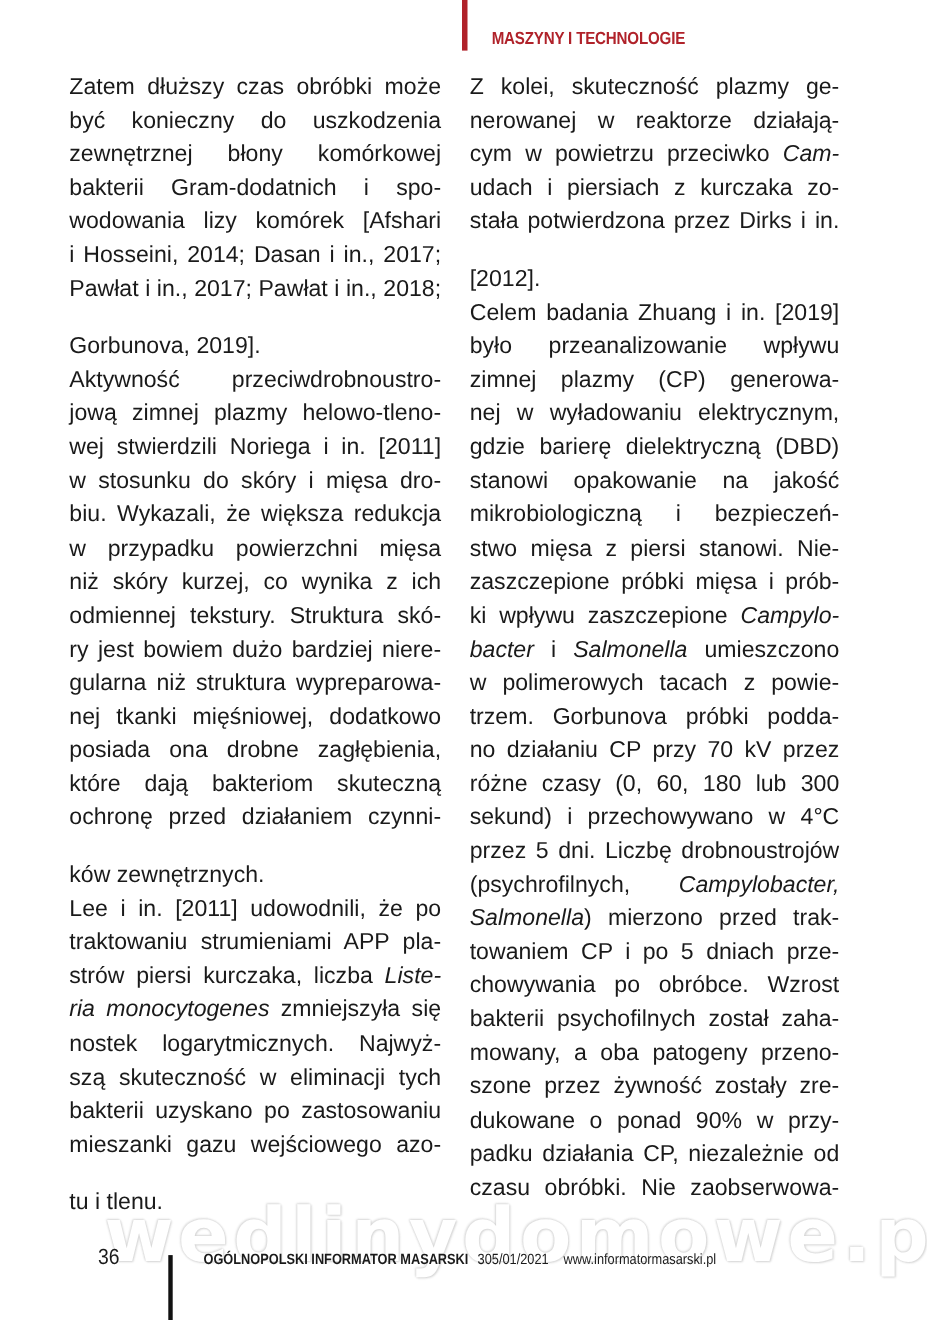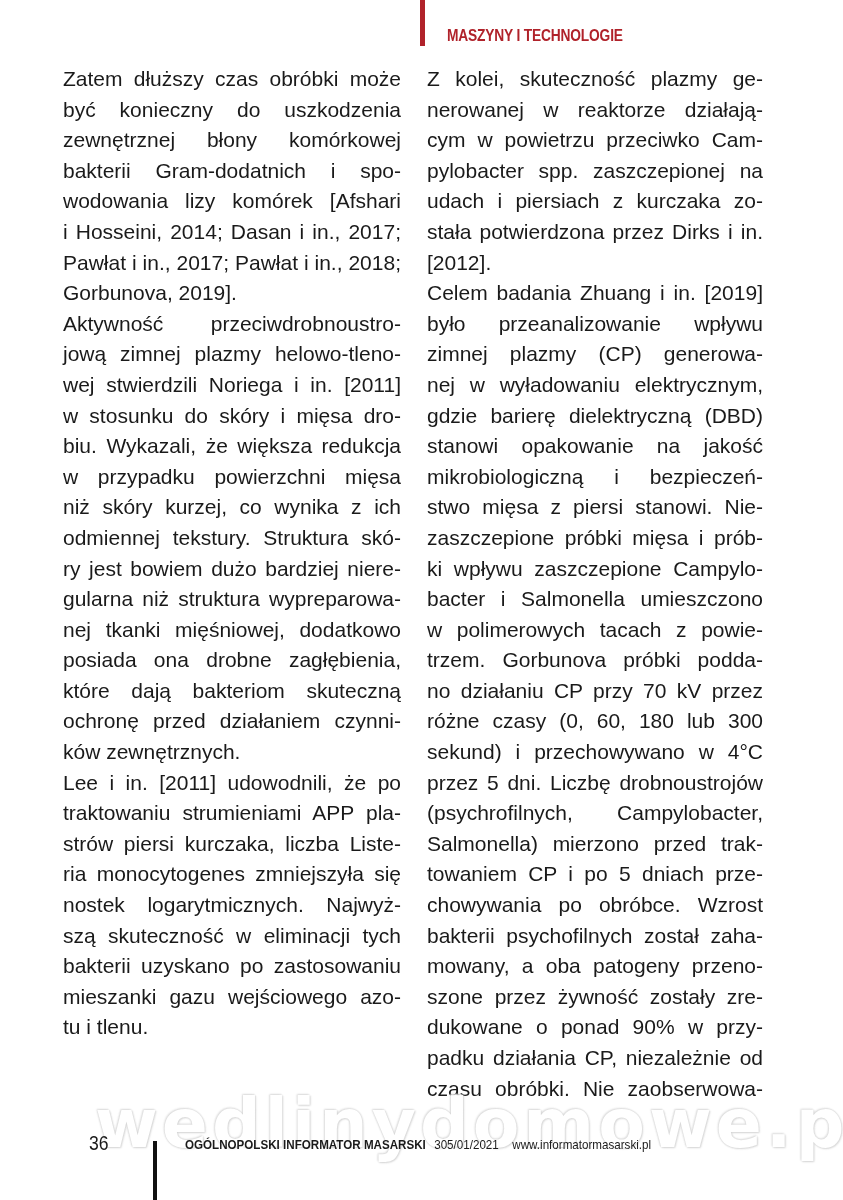--- a/index.html
+++ b/index.html
@@ -3,23 +3,23 @@
 <meta charset="utf-8">
 <style>
   html, body { margin:0; padding:0; background:#ffffff; }
   body { width:843px; height:1200px; position:relative; overflow:hidden; font-family:"Liberation Sans", sans-serif; color:#1a1a1a; }
   .red-bar { position:absolute; left:420px; top:0; width:5px; height:46px; background:#b0222a; }
   .section-title { position:absolute; left:447px; top:27px; font-family:"Liberation Sans", sans-serif; font-weight:bold; font-size:16px; color:#b0222a; letter-spacing:-0.2px; transform:scaleX(0.86); transform-origin:left top; white-space:nowrap; }
   .col { position:absolute; top:64px; font-size:21px; line-height:30.6px; }
   .col-left { left:63px; width:338px; }
   .col-right { left:427px; width:336px; }
   .line { display:block; white-space:nowrap; text-align:justify; text-align-last:justify; height:30.6px; overflow:visible; }
-  .line.last { text-align-last:left; }
+  .line.last { text-align-last:left;margin-top:22px; }
   .line span.inner { display:inline; }
-  .it { }
+  .it { font-style:italic; }
   .para { display:block; }
   .watermark { position:absolute; left:95px; top:1084px; font-family:"DejaVu Sans", sans-serif; font-weight:bold; font-size:68px; color:#ffffff; letter-spacing:4px; text-shadow:0 0 2px #cfcfcf, 1px 1px 2px #d8d8d8, -1px -1px 2px #e0e0e0; opacity:0.95; white-space:nowrap; }
   .footer-pagenum { position:absolute; left:89px; top:1132px; font-size:20px; color:#1a1a1a; transform:scaleX(0.88); transform-origin:left top; }
   .footer-bar { position:absolute; left:153px; top:1141px; width:4px; height:59px; background:#111111; }
   .footer-text { position:absolute; left:185px; top:1137px; font-size:13.5px; white-space:nowrap; transform:scaleX(0.86); transform-origin:left top; color:#1a1a1a; }
   .footer-text .mag { font-weight:bold; }
   .footer-text .issue { margin-left:6px; }
   .footer-text .url { margin-left:12px; }
 </style>
 </head>
@@ -66,21 +66,20 @@
       <span class="line"><span class="inner">bakterii uzyskano po zastosowaniu</span></span>
       <span class="line"><span class="inner">mieszanki gazu wejściowego azo-</span></span>
       <span class="line last"><span class="inner">tu i tlenu.</span></span>
     </div>
   </div>
 <div class="col col-right" id="col-right">
     <div class="para">
       <span class="line"><span class="inner">Z kolei, skuteczność plazmy ge-</span></span>
       <span class="line"><span class="inner">nerowanej w reaktorze działają-</span></span>
       <span class="line"><span class="inner">cym w powietrzu przeciwko </span><span class="inner it">Cam-</span></span>
-      <span class="line"><span class="inner it">pylobacter spp</span><span class="inner">. zaszczepionej na</span></span>
       <span class="line"><span class="inner">udach i piersiach z kurczaka zo-</span></span>
       <span class="line"><span class="inner">stała potwierdzona przez Dirks i in.</span></span>
       <span class="line last"><span class="inner">[2012].</span></span>
     </div>
     <div class="para">
       <span class="line"><span class="inner">Celem badania Zhuang i in. [2019]</span></span>
       <span class="line"><span class="inner">było przeanalizowanie wpływu</span></span>
       <span class="line"><span class="inner">zimnej plazmy (CP) generowa-</span></span>
       <span class="line"><span class="inner">nej w wyładowaniu elektrycznym,</span></span>
       <span class="line"><span class="inner">gdzie barierę dielektryczną (DBD)</span></span>

